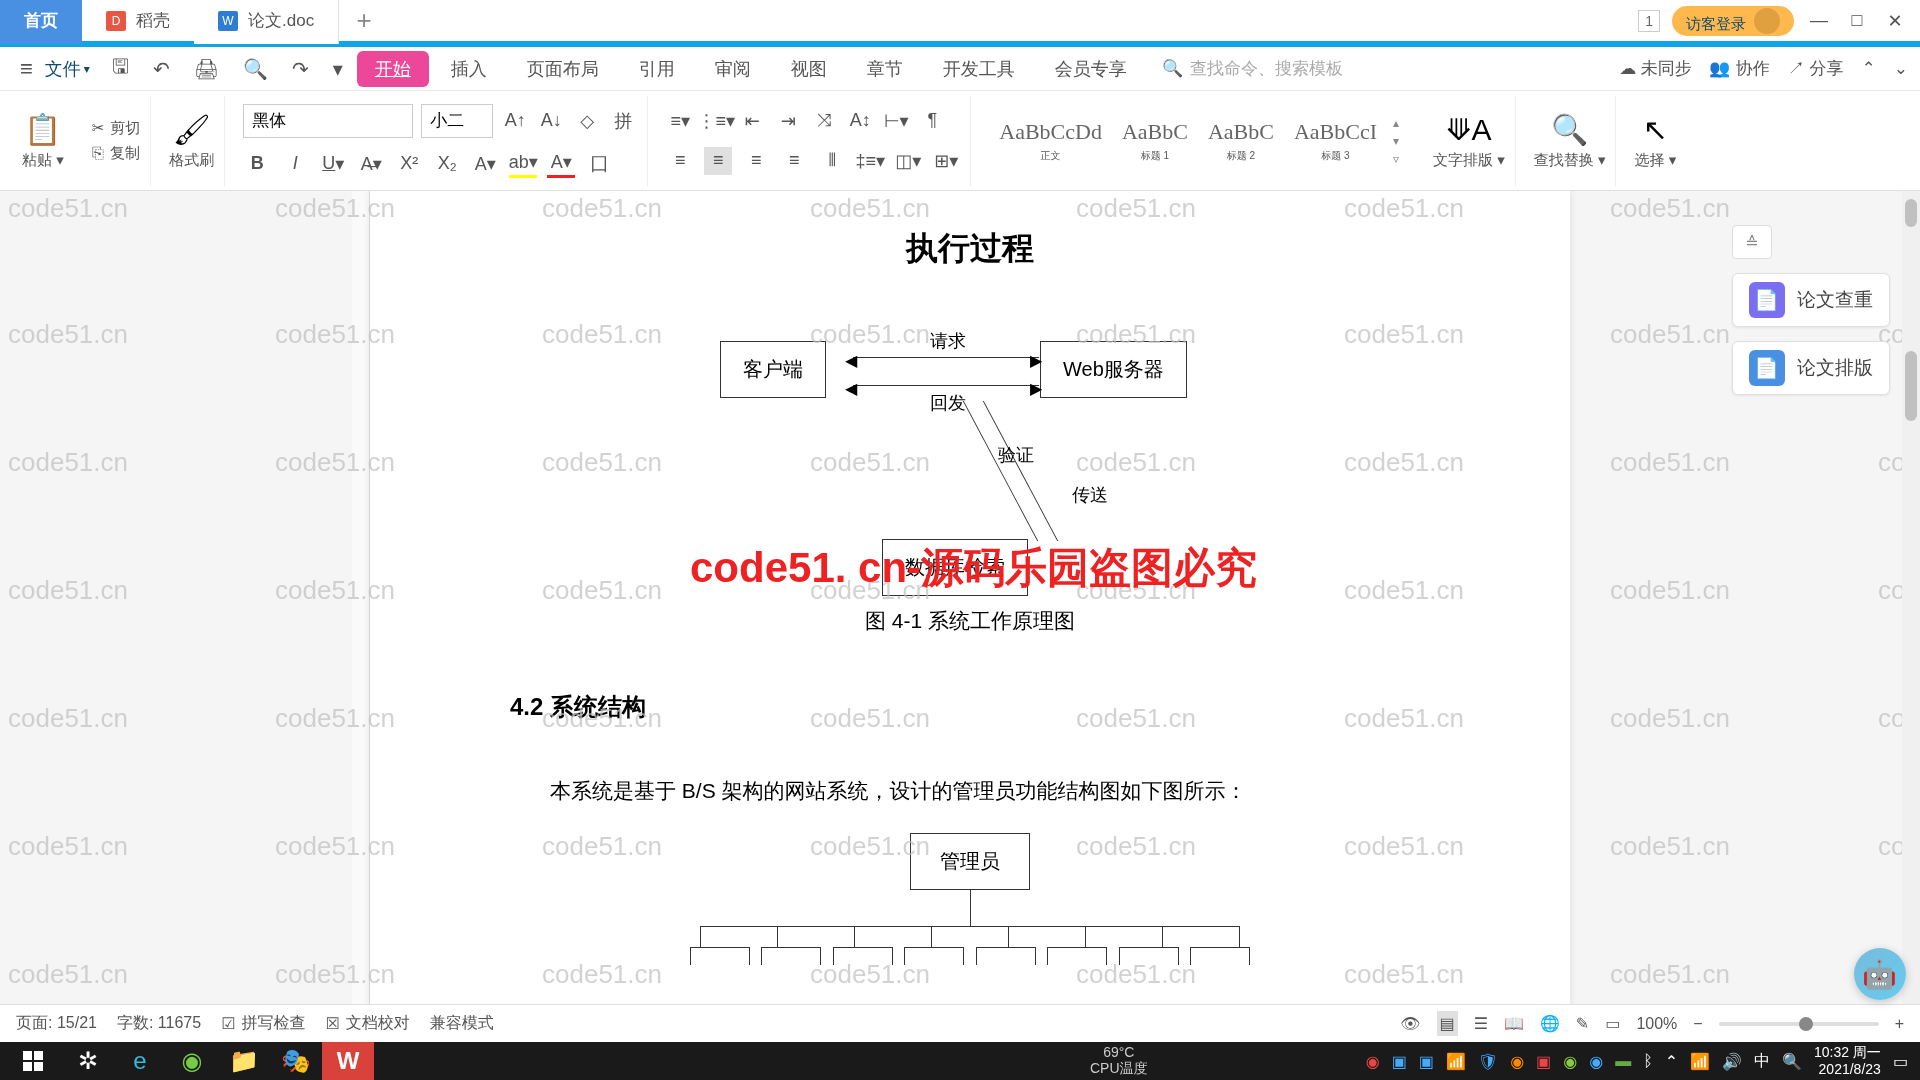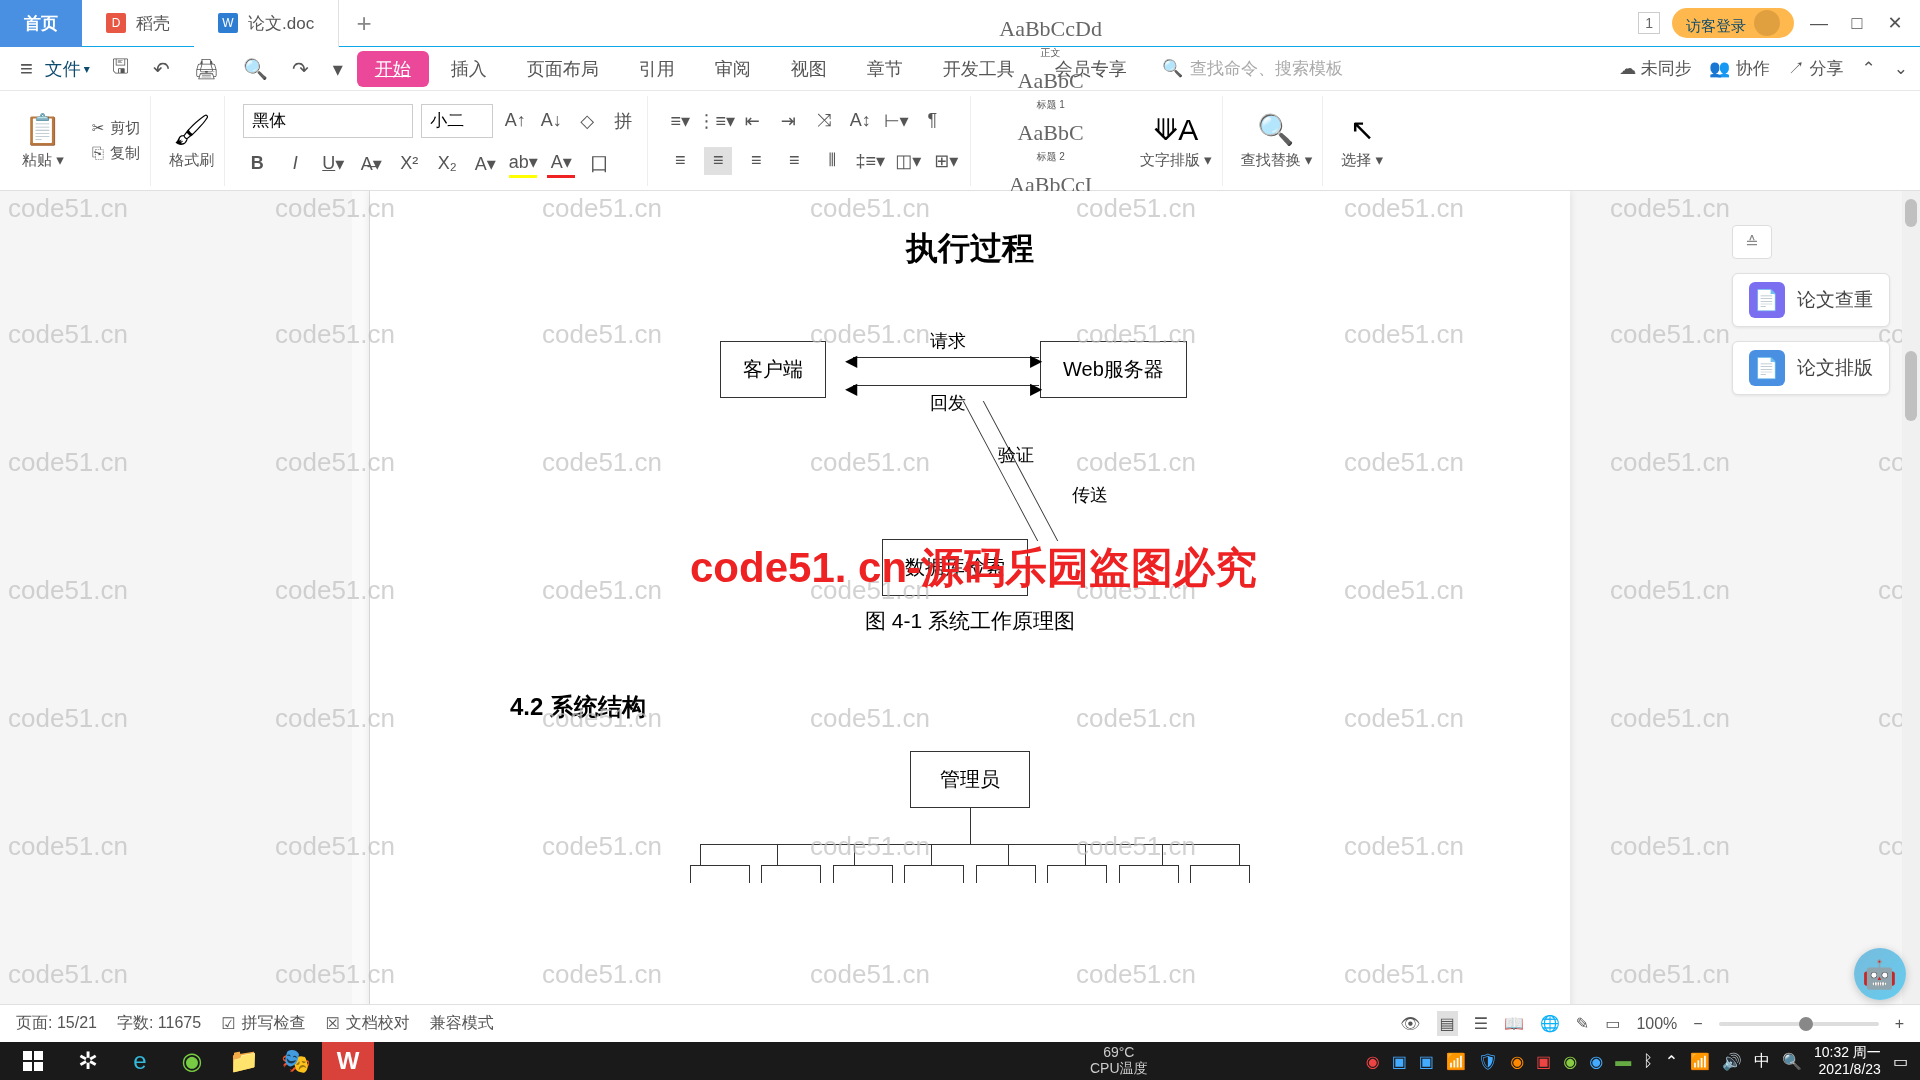--- a/index.html
+++ b/index.html
@@ -1,19 +1,19 @@
 <!DOCTYPE html>
 <html><head>
 <meta charset="utf-8">
 <style>
 * { margin: 0; padding: 0; box-sizing: border-box; font-family: "Microsoft YaHei", sans-serif; }
 body { width: 1920px; height: 1080px; overflow: hidden; background: #fff; position: relative; }
 
 
-.titlebar { height: 47px; background: #fff; display: flex; align-items: center; border-bottom: 1px solid #0ea5e9; }
+.titlebar { height: 47px; background: #fff; display: flex; align-items: center; border-bottom: 6px solid #0ea5e9; }
 .tab { height: 47px; display: flex; align-items: center; padding: 0 24px; font-size: 17px; color: #555; gap: 10px; cursor: pointer; }
 .tab.home { background: #4a90e2; color: #fff; font-weight: bold; }
 .tab.active { background: #fff; border-right: 1px solid #e0e0e0; }
 .tab-icon-doc { width: 20px; height: 20px; background: #2d7dd2; border-radius: 2px; display: inline-flex; align-items: center; justify-content: center; color: #fff; font-size: 12px; }
 .tab-icon-dk { width: 20px; height: 20px; background: #e85744; border-radius: 2px; display: inline-flex; align-items: center; justify-content: center; color: #fff; font-size: 12px; }
 .tab-add { width: 50px; text-align: center; font-size: 26px; color: #888; }
 .titlebar-right { margin-left: auto; display: flex; align-items: center; gap: 12px; padding-right: 12px; }
 .titlebar-num { border: 1px solid #ccc; padding: 2px 6px; font-size: 14px; color: #666; }
 .login-pill { background: #ffb84d; color: #0c4a6e; border-radius: 18px; padding: 2px 14px; font-size: 15px; display: flex; align-items: flex-end; gap: 8px; }
 .login-avatar { width: 26px; height: 26px; background: #e0a040; border-radius: 50%; }
@@ -210,21 +210,21 @@
       <span class="tbtn">≡</span>
       <span class="tbtn" style="background:#e0e0e0">≡</span>
       <span class="tbtn">≡</span>
       <span class="tbtn">≡</span>
       <span class="tbtn">⫴</span>
       <span class="tbtn">‡≡▾</span>
       <span class="tbtn">◫▾</span>
       <span class="tbtn">⊞▾</span>
     </div>
   </div>
-  <div class="ribbon-group noborder" style="flex-direction:column;gap:0">
+  <div class="ribbon-group noborder" style="flex-direction:row;gap:0">
     <div class="style-item">
         <span class="style-preview">AaBbCcDd</span>
         <span class="style-label">正文</span>
       </div>
     <div class="style-item">
         <span class="style-preview">AaBbC</span>
         <span class="style-label">标题 1</span>
       </div>
     <div class="style-item">
         <span class="style-preview">AaBbC</span>
@@ -270,20 +270,21 @@
         <span style="position:absolute;left:310px;top:68px">▶</span>
       <span class="arrow-label" style="left:210px;top:18px">请求</span>
       <span class="arrow-label" style="left:210px;top:80px">回发</span>
       <div style="position:absolute;left:280px;top:90px;width:120px;height:140px;border-left:1.5px solid #333;transform:skewX(28deg)"></div>
       <div style="position:absolute;left:300px;top:90px;width:120px;height:140px;border-left:1.5px solid #333;transform:skewX(28deg)"></div>
       <span class="arrow-label" style="left:278px;top:132px">验证</span>
       <span class="arrow-label" style="left:352px;top:172px">传送</span>
     </div>
     <div class="caption">图 4-1 系统工作原理图</div>
     <div class="section-h">4.2 系统结构</div>
+    <div class="body-text">本系统是基于 B/S 架构的网站系统，设计的管理员功能结构图如下图所示：</div>
     <div class="diagram2">
       <div class="box" style="position:relative;margin:0 auto;width:120px">管理员</div>
       <div style="position:relative;width:1px;height:36px;background:#333;margin:0 auto"></div>
       <div style="position:relative;width:540px;height:1px;background:#333;margin:0 auto"></div>
       <div style="display:flex;justify-content:space-between;width:540px;margin:0 auto">
         <div style="width:1px;height:20px;background:#333"></div>
           <div style="width:1px;height:20px;background:#333"></div>
           <div style="width:1px;height:20px;background:#333"></div>
           <div style="width:1px;height:20px;background:#333"></div>
           <div style="width:1px;height:20px;background:#333"></div>

